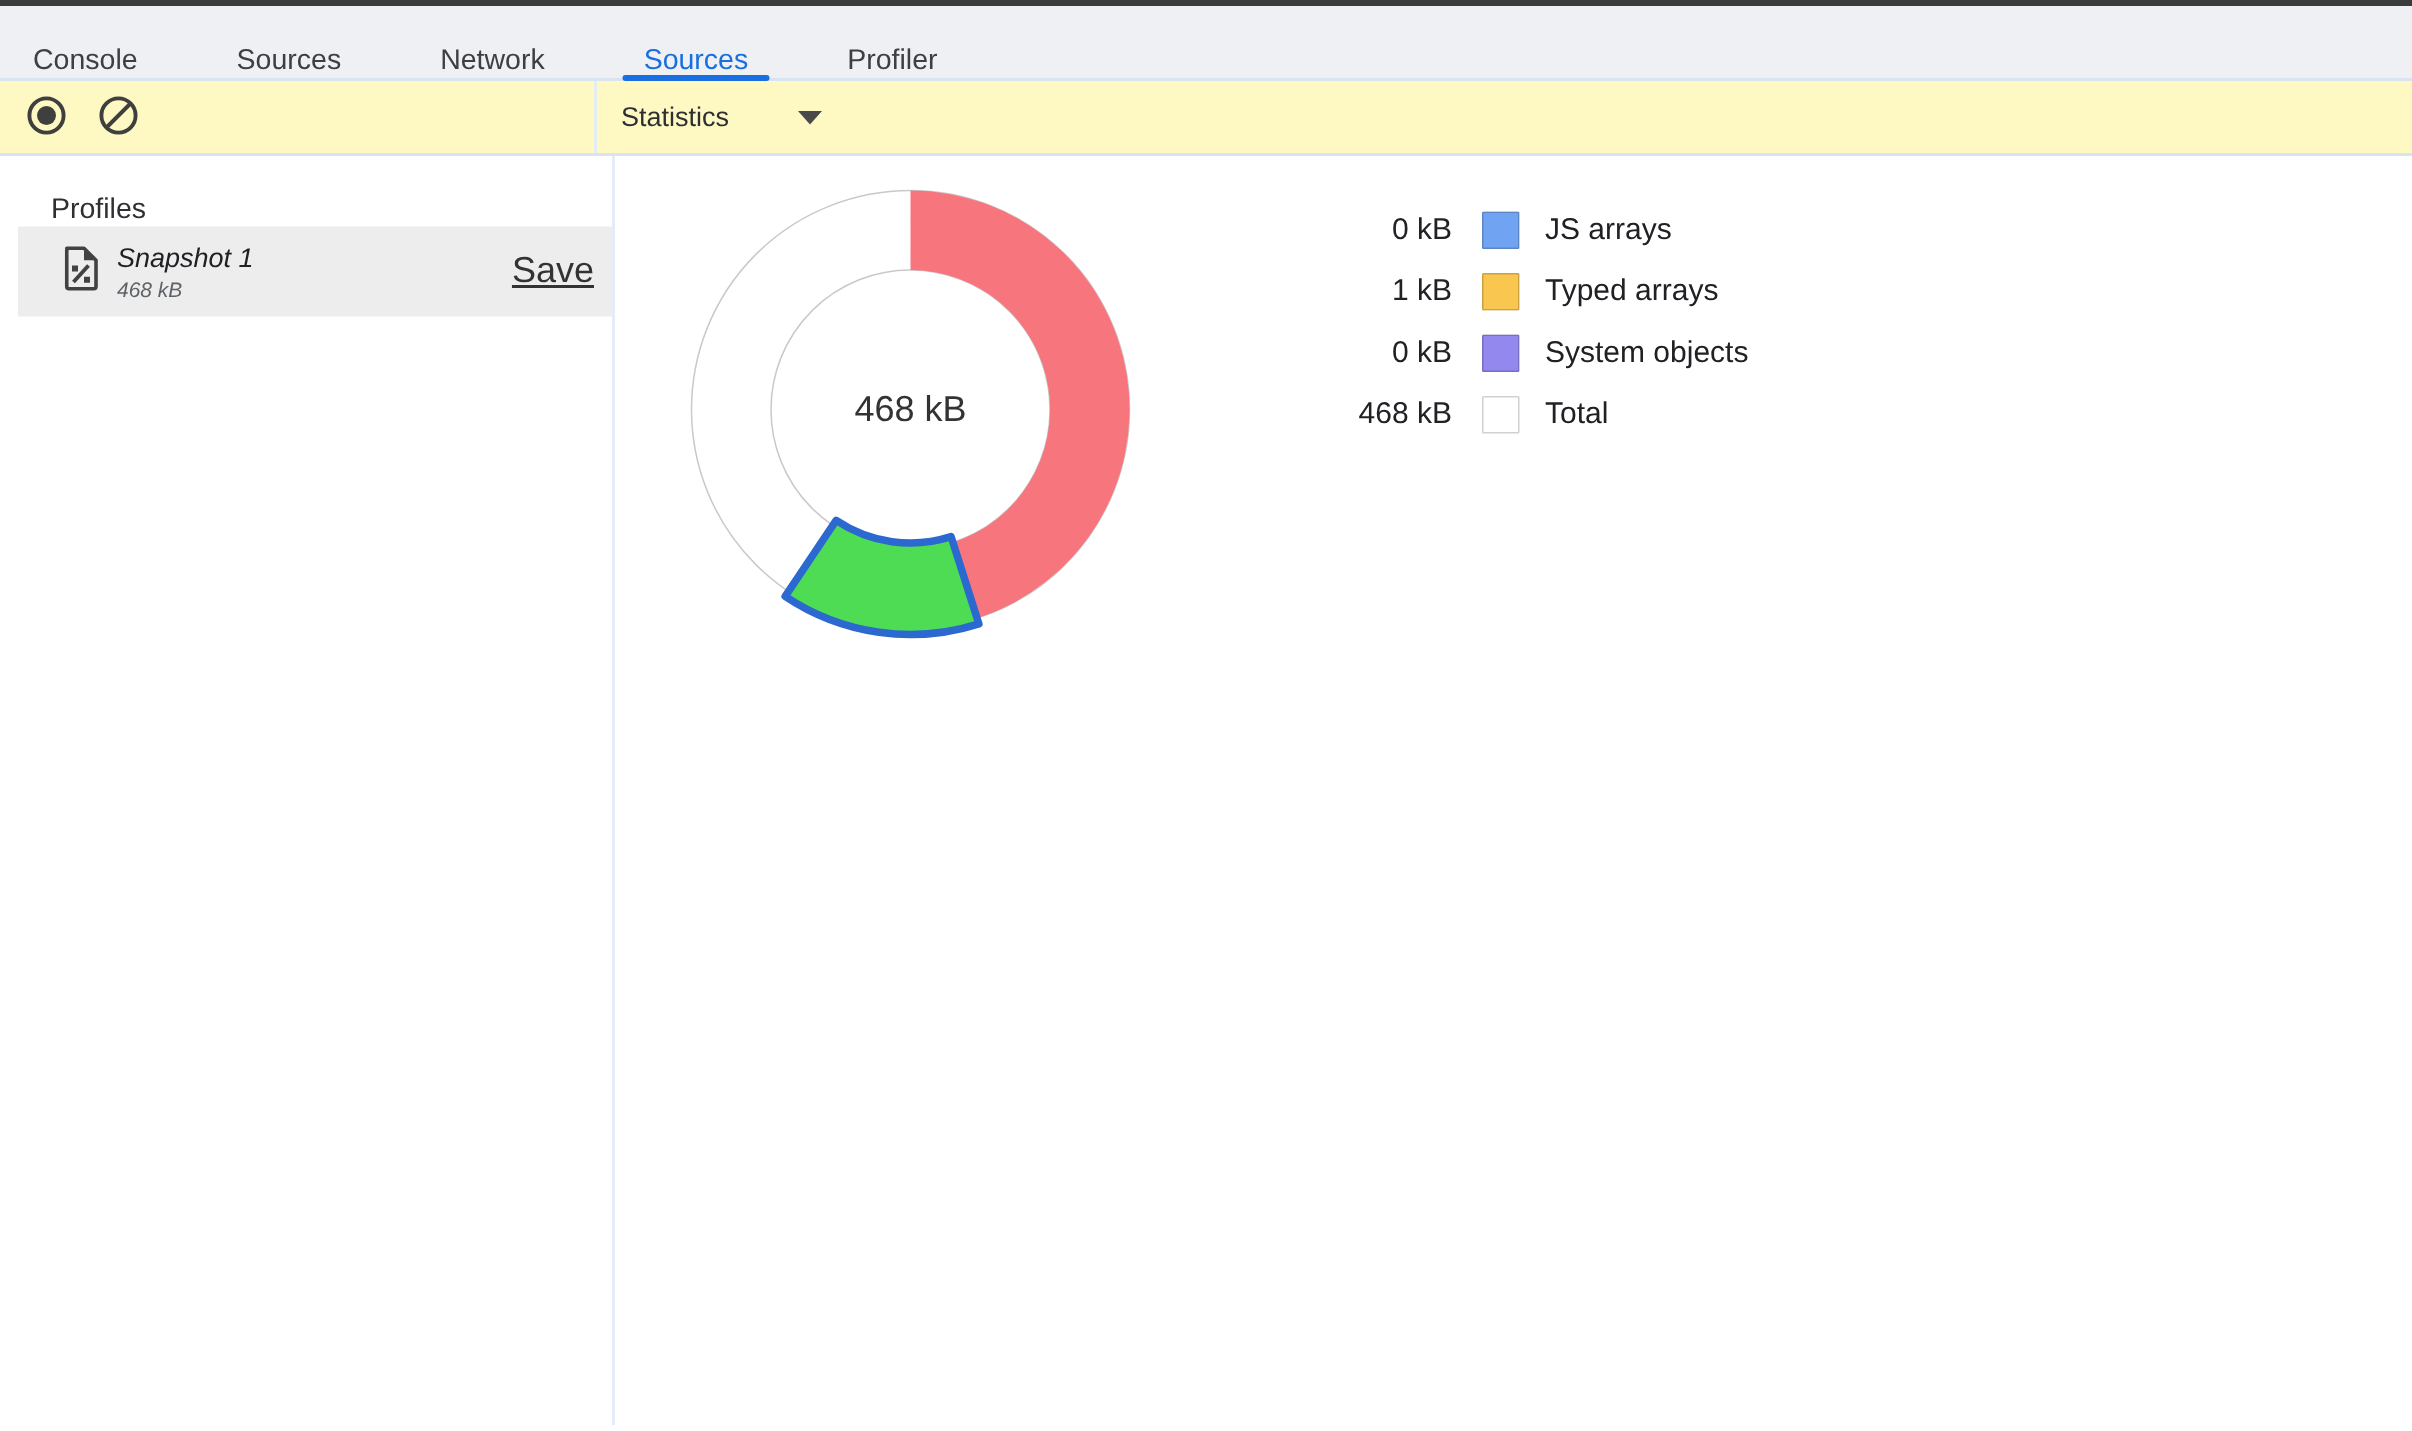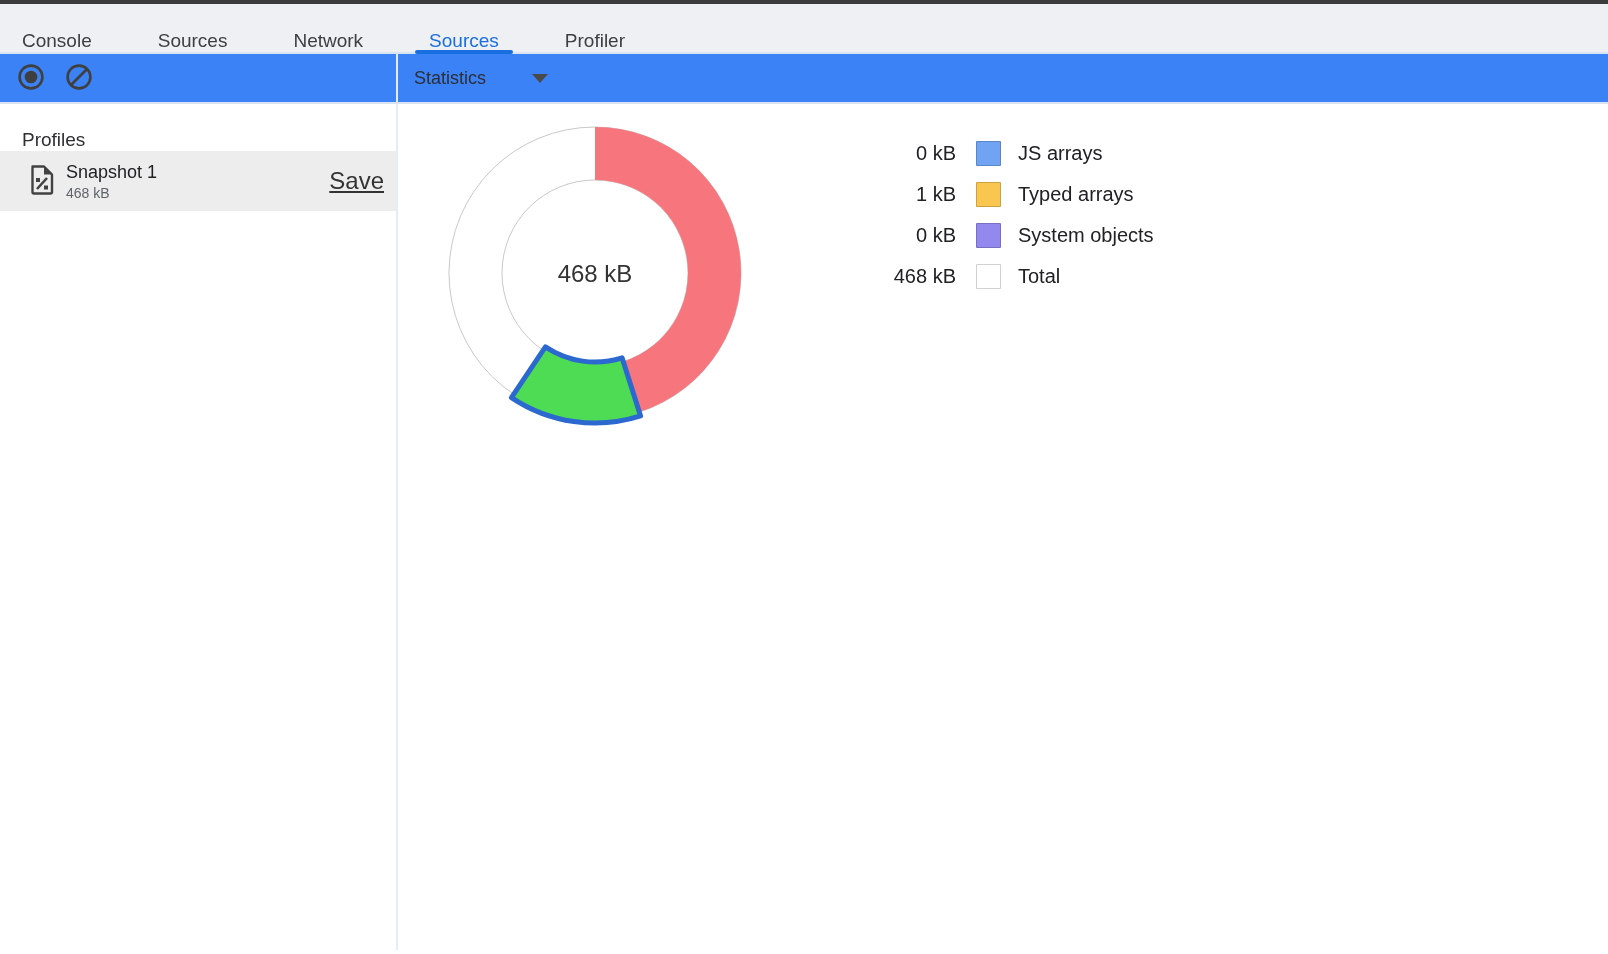--- a/index.html
+++ b/index.html
@@ -11,39 +11,39 @@
   
   .tabbar { height: 50px; background: #eef0f4; border-bottom: 2px solid #d9e3f1;
     display: flex; align-items: flex-end; padding-left: 8px; }
   .tab { position: relative; display: flex; align-items: center; padding: 0 14px;
     margin-right: 38px; font-size: 19px; color: #3c4043; cursor: default; }
   .tab.active { color: #1a6fe0; }
   .tab.active::after { content: ""; position: absolute; left: 0; right: 0; bottom: -2px;
     height: 4px; background: #1a6fe0; border-radius: 3px; }
 
   
-  .toolbar { height: 50px; border-bottom: 2px solid #d9e3f1; display: flex; background: #3b82f6; }
+  .toolbar { height: 50px; border-bottom: 2px solid #d9e3f1; display: flex; background: #fef9c3; }
   .toolbar-left { width: 398px; border-right: 2px solid #e4ecf6; display: flex;
     align-items: center; padding-left: 16px; gap: 18px; }
   .icon-btn { width: 30px; height: 30px; display: grid; place-items: center; cursor: pointer; }
   .toolbar-right { flex: 1; display: flex; align-items: center; padding-left: 8px; }
   .view-select { display: flex; align-items: center; padding: 4px 8px; cursor: pointer; }
   .view-select .label { font-size: 18px; color: #2d2f33; }
   .caret-down { width: 0; height: 0; margin-left: 46px;
     border-left: 8px solid transparent; border-right: 8px solid transparent;
     border-top: 9px solid #4a4a4a; }
 
   
-  .body-row { display: flex; height: 846px; }
+  .body-row { display: flex; height: 846px; padding-left: 12px; }
   .sidebar { width: 398px; border-right: 2px solid #e4ecf6; background: #fff; }
   .profiles-title { margin: 25px 0 0 22px; font-size: 19px; color: #2f3033; }
   .section-title { margin: 37px 0 12px 20px; font-size: 17px; color: #5f6368; letter-spacing: 0.3px; }
   .snapshot-item { height: 60px; background: #ededed; display: flex; align-items: center;
     padding: 0 12px 0 28px; cursor: pointer; }
-  .snap-meta { margin-left: 10px; flex: 1; }
+  .snap-meta { margin-left: 10px; flex: 1; font-style: italic; }
   .snap-name { font-size: 18px; color: #202124; }
   .snap-size { font-size: 14px; color: #5f6368; margin-top: 2px; }
   .save-link { font-size: 24px; color: #333; text-decoration: underline; cursor: pointer; }
 
   .main { position: relative; flex: 1; background: #fff; }
   .donut-svg { position: absolute; left: 37px; top: 9px; }
 
   
   .legend { position: absolute; left: 462px; top: 29px; }
   .legend-row { height: 41px; display: flex; align-items: center; cursor: pointer; }

